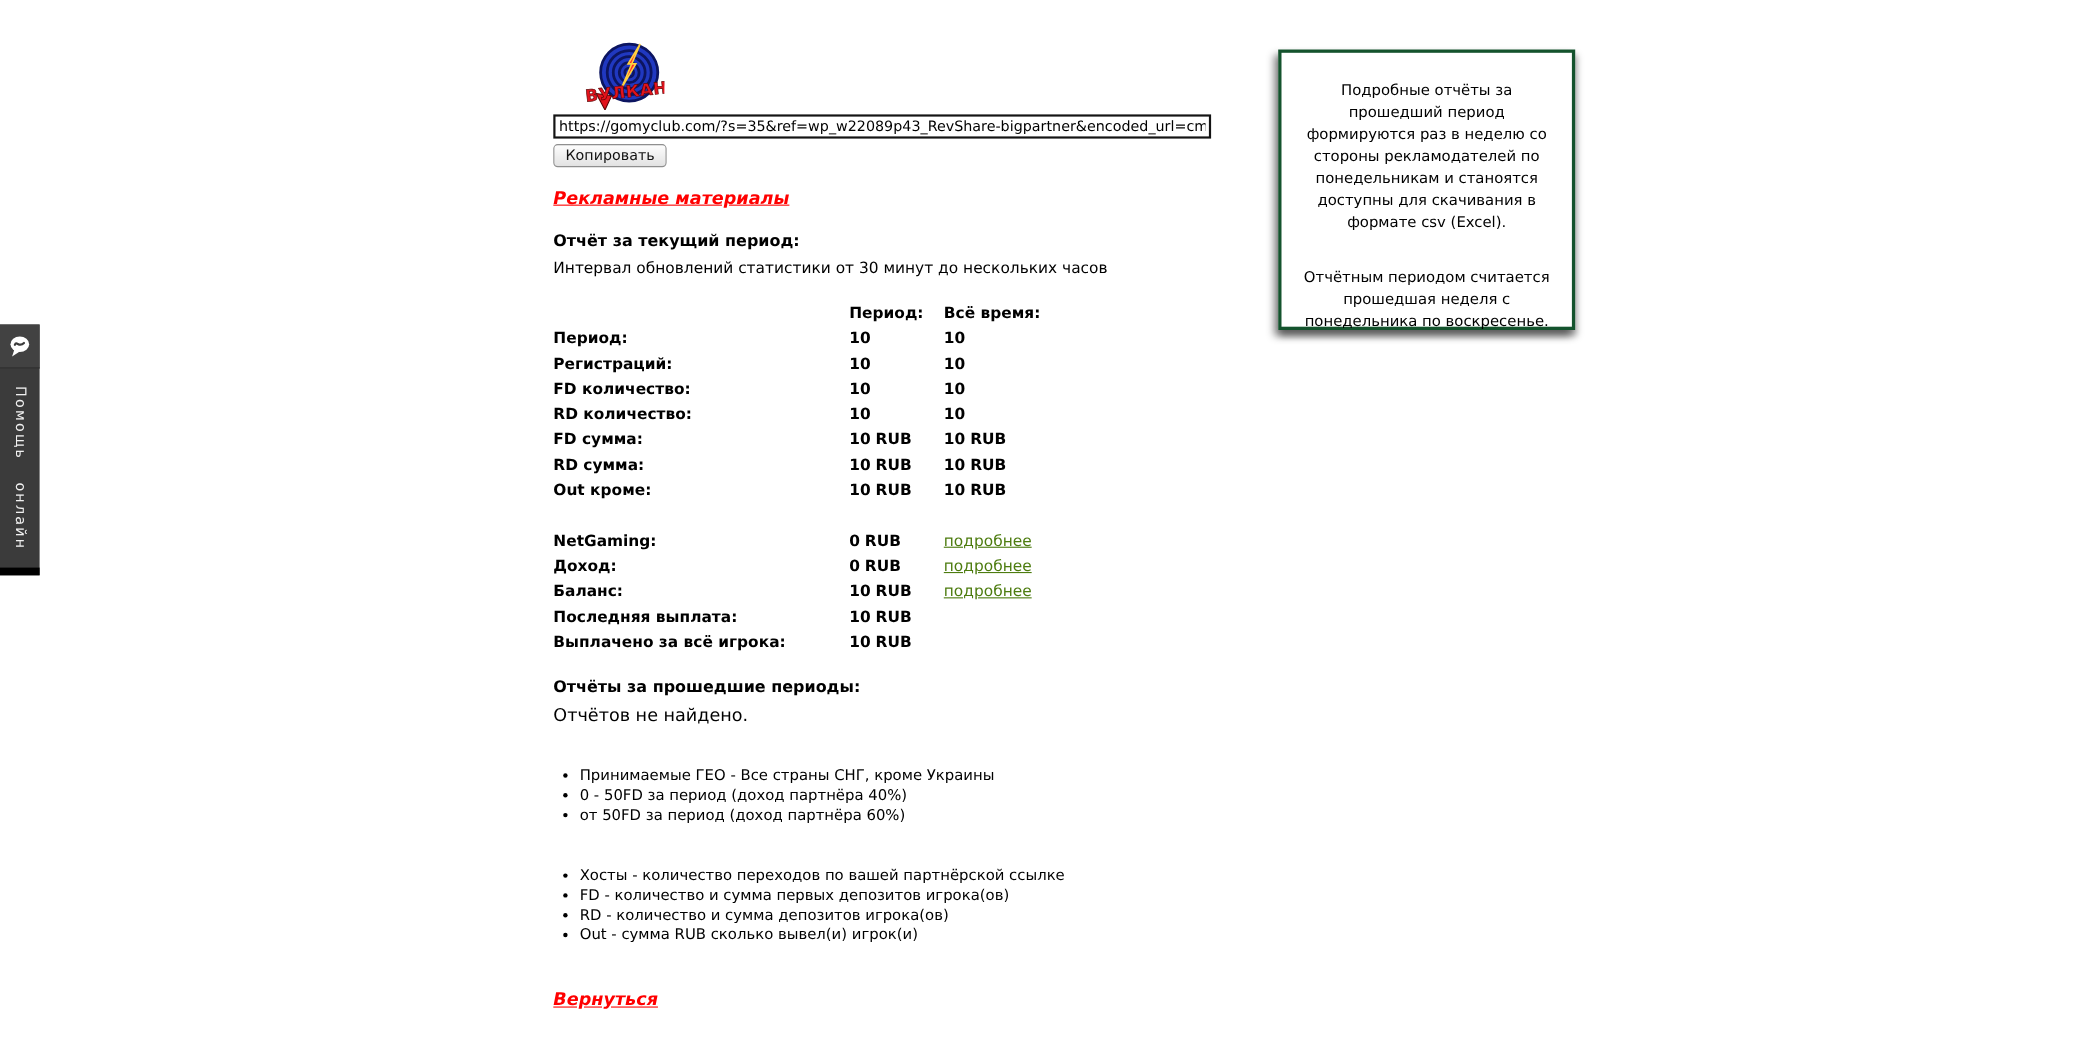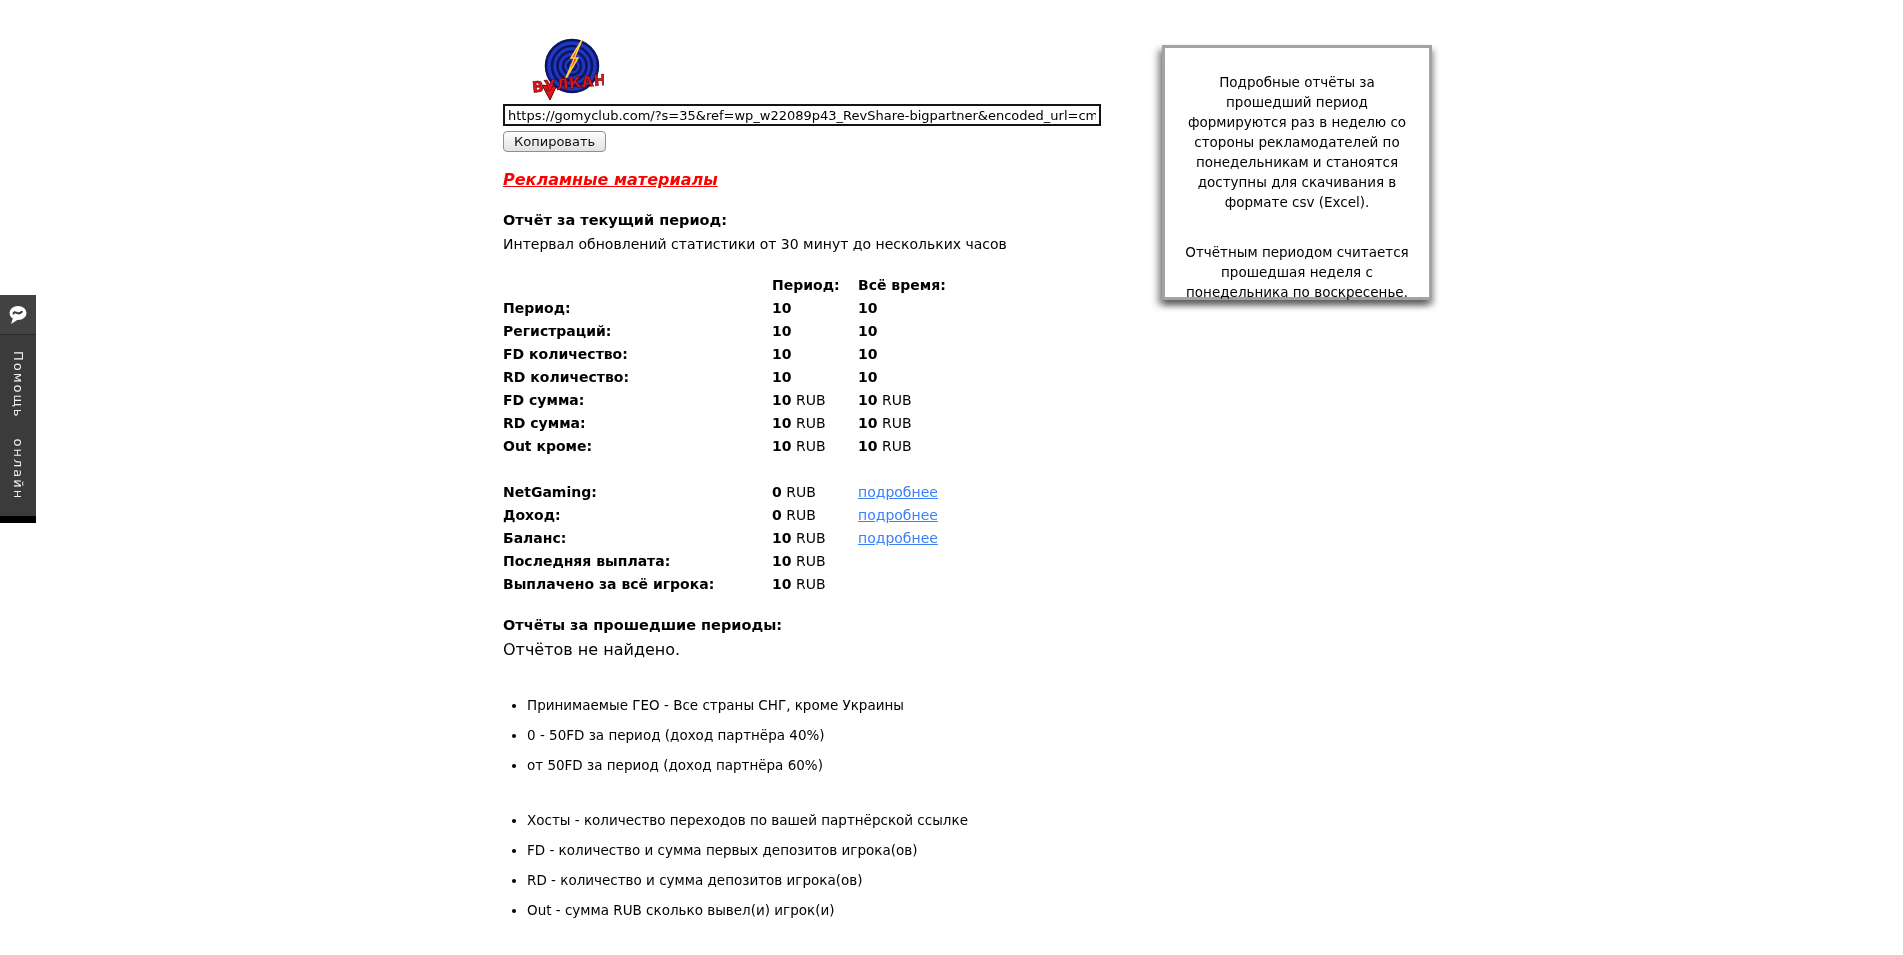--- a/index.html
+++ b/index.html
@@ -50,35 +50,35 @@
 
   .report-title { margin-top:23px; font-size:14.5px; font-weight:bold; }
   .report-sub   { margin-top:8px;  font-size:14px; }
 
   table.stats { margin-top:21px; border-collapse:collapse; table-layout:fixed; width:560px; }
   table.stats td { height:23px; padding:0; vertical-align:middle; font-size:14px; }
   td.c-label  { width:269px; font-weight:bold; }
   td.c-period { width:86px; }
   td.c-all    { width:205px; }
   .val  { font-weight:bold; }
-  .unit { font-weight:normal;margin-top:11px; }
+  .unit { font-weight:bold;margin-top:11px; }
   tr.spacer td { height:23px; }
-  .details-link { color:#3b82f6; text-decoration:underline; font-weight:normal; cursor:pointer; }
+  .details-link { color:#4d7c0f; text-decoration:underline; font-weight:normal; cursor:pointer; }
 
   .past-title { margin-top:22px; font-size:14.5px; font-weight:bold; }
   .past-empty { margin-top:7px;  font-size:16px; }
 
   ul.notes { margin-top:37px; padding-left:24px; list-style:disc; }
-  ul.notes li { font-size:13.5px; line-height:18px;margin-top:12px; }
+  ul.notes li { font-size:13.5px; line-height:18px; }
   ul.notes.second { margin-top:37px; }
 
   
   .infobox {
     position:absolute; left:1162px; top:45px; width:270px; height:255px;
-    background:#fff; border:3px solid #a3a3a3;
+    background:#fff; border:3px solid #14532d;
     box-shadow:-4px 5px 7px rgba(0,0,0,0.45), 2px 5px 6px rgba(0,0,0,0.35);
     padding:24px 14px; text-align:center; font-size:13.5px; line-height:20px;
   }
   .infobox p + p { margin-top:30px; }
 </style>
 </head>
 <body>
 
 <div class="help-tab">
   <div class="icon-box">

